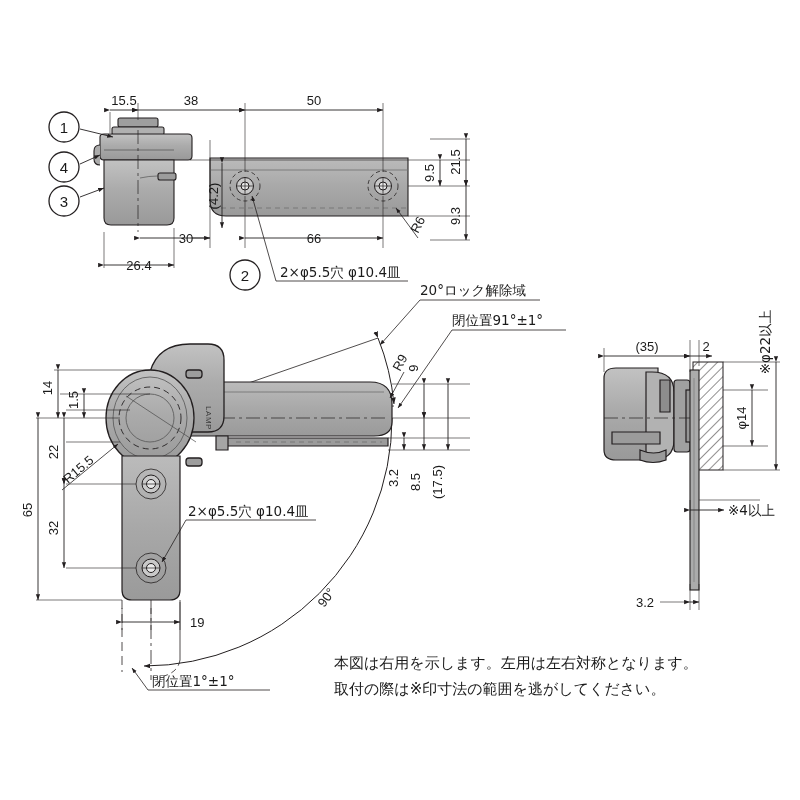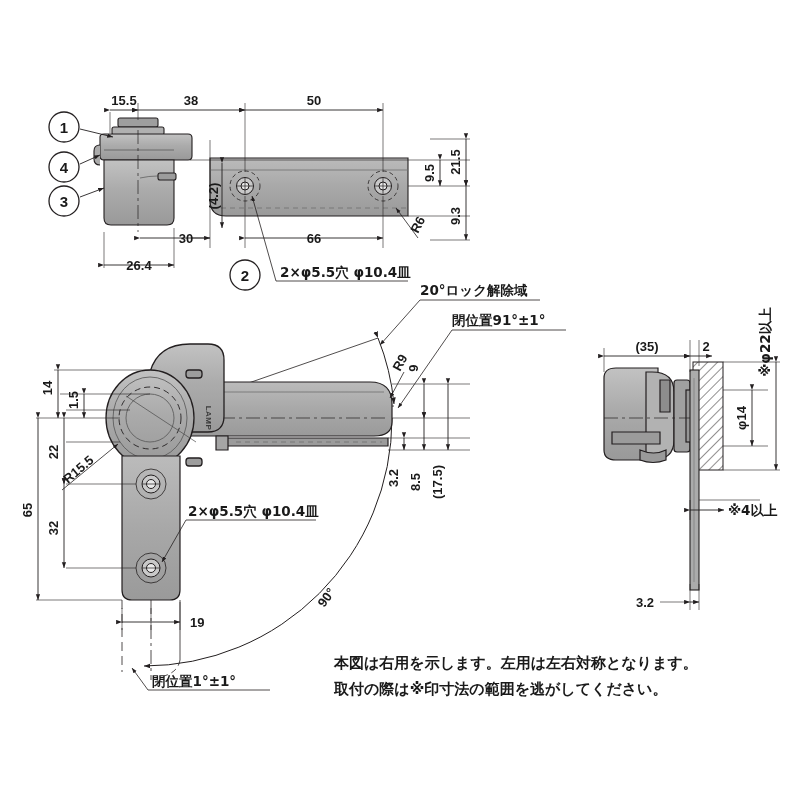--- a/index.html
+++ b/index.html
@@ -1,17 +1,17 @@
 <!DOCTYPE html>
 <html><head>
 <meta charset="utf-8">
 <style>
   html,body{margin:0;padding:0;background:#ffffff;}
   body{width:800px;height:800px;font-family:"Liberation Sans","DejaVu Sans",sans-serif;}
-  #stage{position:relative;width:800px;height:800px;background:#fff;overflow:hidden;font-weight:bold;}
+  #stage{position:relative;width:800px;height:800px;background:#fff;overflow:hidden;}
   svg{display:block;}
   .dimtxt{font-family:"Liberation Sans","DejaVu Sans",sans-serif;font-size:13px;fill:#1a1a1a;}
   .jp{font-family:"DejaVu Sans","Liberation Sans",sans-serif;font-size:13.5px;fill:#1a1a1a;}
   .note{font-family:"DejaVu Sans","Liberation Sans",sans-serif;font-size:15px;fill:#1a1a1a;}
   .balloon{font-family:"Liberation Sans","DejaVu Sans",sans-serif;font-size:15px;fill:#1a1a1a;}
   .lampmark{font-family:"Liberation Sans","DejaVu Sans",sans-serif;font-size:8px;fill:#3b3b3b;letter-spacing:0.5px;}
 </style>
 </head>
 <body>
 

